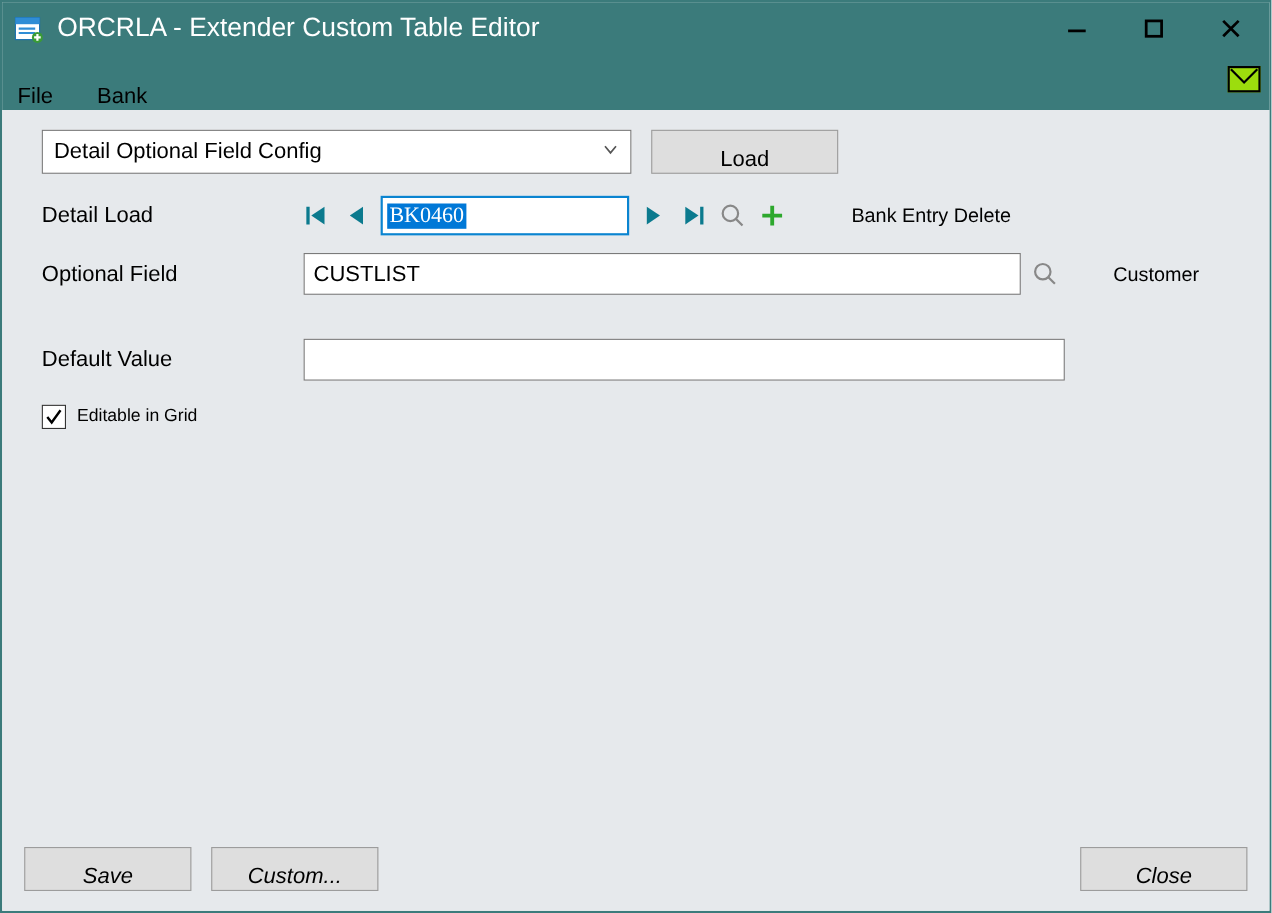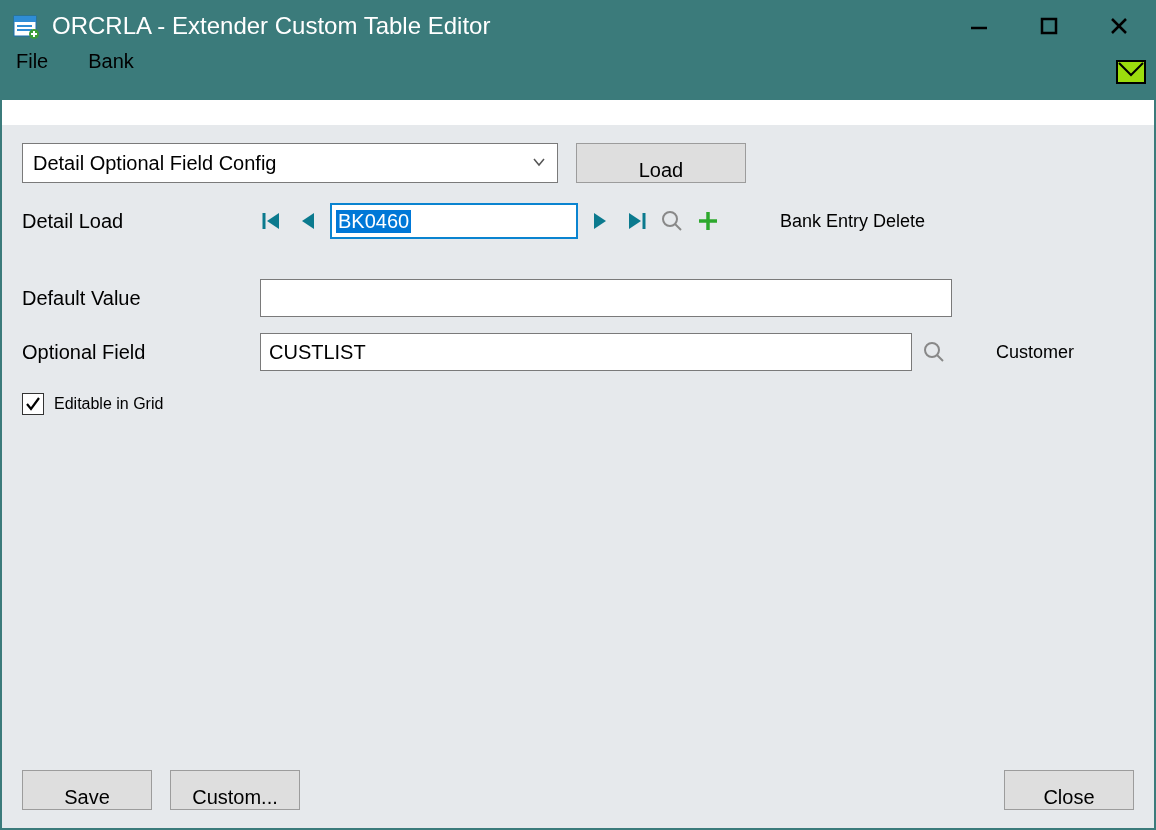--- a/index.html
+++ b/index.html
@@ -48,21 +48,21 @@
     width: 70px;
     display: flex;
     align-items: center;
     justify-content: center;
     color: #000;
   }
   .menubar {
     background: #3b7b7b;
     height: 50px;
     display: flex;
-    align-items: flex-start;
+    align-items: flex-end;
     padding: 0 14px;
     font-size: 20px;
     color: #000;
     position: relative;
   }
   .menubar .menu-item {
     margin-right: 40px;
   }
   .menubar .mail-icon {
     position: absolute;
@@ -72,26 +72,25 @@
     height: 24px;
     background: #9cdd0d;
     border: 2px solid #000;
     display: flex;
     align-items: flex-start;
     justify-content: center;
   }
   .client {
     flex: 1;
     background: #e6e9ec;
-    padding: 18px 20px 18px 20px;
+    padding: 18px 20px 18px 36px;
     display: flex;
     flex-direction: column;
     position: relative;
     color: #000;
-    margin-top: 25px;
   }
   .row {
     display: flex;
     align-items: center;
     margin-bottom: 16px;
   }
   .select-box {
     width: 536px;
     height: 40px;
     border: 1px solid #7a7a7a;
@@ -125,28 +124,29 @@
     gap: 12px;
   }
   .nav-icon {
     width: 24px;
     height: 24px;
     display: flex;
     align-items: center;
     justify-content: center;
   }
   .detail-input {
-    width: 248px;
+    width: 226px;
     height: 36px;
     border: 2px solid #0a84d0;
     background: #fff;
     padding: 0 4px;
     font-size: 20px;
     display: flex;
     align-items: center;
+    font-family: Liberation Serif, serif;
   }
   .detail-input .selected-text {
     background: #0078d7;
     color: #fff;
     padding: 0 2px;
   }
   .text-input {
     height: 38px;
     border: 1px solid #7a7a7a;
     background: #fff;
@@ -172,21 +172,21 @@
     justify-content: center;
   }
   .footer-buttons {
     position: absolute;
     bottom: 18px;
     left: 20px;
     right: 20px;
     display: flex;
     align-items: center;
   }
-  .footer-buttons .btn { width: 130px; }
+  .footer-buttons .btn { width: 152px; font-style: italic; }
 </style>
 </head>
 <body>
 
 <div class="window">
 
   <div class="titlebar">
     <div class="app-icon">
       <svg width="26" height="26" viewBox="0 0 26 26">
         <rect x="1" y="3" width="22" height="20" fill="#fff" stroke="#1a6fb0"></rect>
@@ -288,43 +288,43 @@
           <svg width="24" height="24" viewBox="0 0 24 24">
             <line x1="12" y1="3" x2="12" y2="21" stroke="#2da82d" stroke-width="3.5"></line>
             <line x1="3" y1="12" x2="21" y2="12" stroke="#2da82d" stroke-width="3.5"></line>
           </svg>
         </div>
       </div>
       <div style="width:60px"></div>
       <div>Bank Entry Delete</div>
     </div>
 
-    <div class="row" style="margin-top:24px">
-      <div class="label">Default Value</div>
-      <div class="text-input" style="width:692px">
-        <span></span>
-      </div>
-    </div>
-
     <div class="row">
       <div class="label">Optional Field</div>
       <div class="text-input" style="width:652px">
         <span>CUSTLIST</span>
       </div>
       <div style="width:10px"></div>
       <div class="nav-icon">
         <svg width="24" height="24" viewBox="0 0 24 24">
           <circle cx="10" cy="10" r="7" fill="none" stroke="#888" stroke-width="2"></circle>
           <line x1="15" y1="15" x2="21" y2="21" stroke="#888" stroke-width="2"></line>
         </svg>
       </div>
       <div style="width:50px"></div>
       <div>Customer</div>
     </div>
 
+    <div class="row" style="margin-top:24px">
+      <div class="label">Default Value</div>
+      <div class="text-input" style="width:692px">
+        <span></span>
+      </div>
+    </div>
+
     <div class="checkbox-row">
       <div class="checkbox">
         <svg width="18" height="18" viewBox="0 0 18 18">
           <polyline points="3,9 7,14 15,3" fill="none" stroke="#000" stroke-width="2.2"></polyline>
         </svg>
       </div>
       <span>Editable in Grid</span>
     </div>
 
     <div class="footer-buttons">

